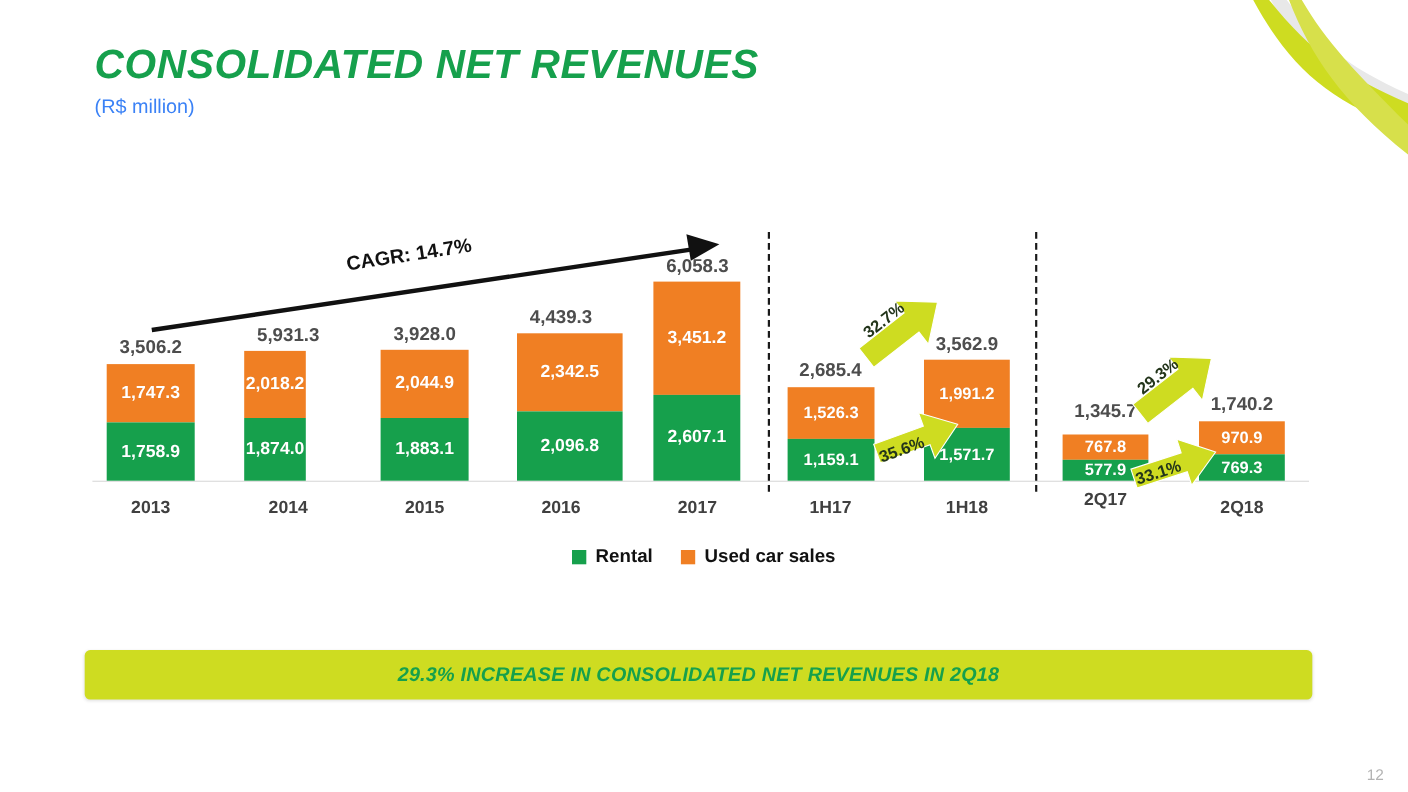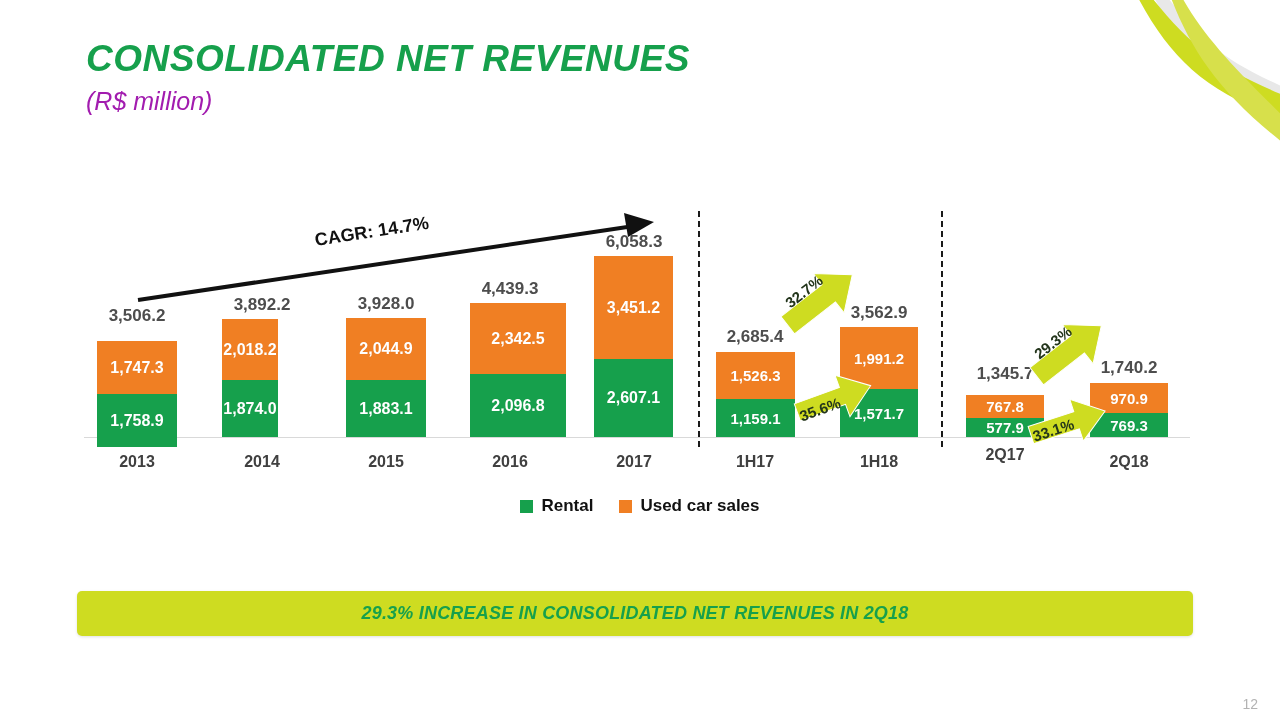--- a/index.html
+++ b/index.html
@@ -15,21 +15,21 @@
   .swoosh{position:absolute;top:0;right:0;width:230px;height:185px;pointer-events:none;}
 
   
   .title{
     position:absolute;left:86px;top:38px;
     font-size:37px;font-weight:bold;font-style:italic;
     letter-spacing:.5px;color:#16A04C;white-space:nowrap;
   }
   .subtitle{
     position:absolute;left:86px;top:87px;
-    font-size:25px;font-style:italic;color:#a21caf;white-space:nowrap;
+    font-size:18px;color:#3b82f6;white-space:nowrap;
   }
 
   
   .plot{position:absolute;left:0;top:0;width:1280px;height:560px;}
   .baseline{
     position:absolute;left:84px;top:437px;width:1106px;height:1px;
     background:#d9d9d9;
   }
   .vsep{
     position:absolute;width:0;border-left:2px dashed #1a1a1a;
@@ -115,31 +115,31 @@
     <div class="vsep" style="left:698px;"></div>
     <div class="vsep" style="left:941px;"></div>
 
     <svg class="cagr-svg" viewBox="0 0 560 120">
       <line x1="18" y1="100" x2="514" y2="26" stroke="#111" stroke-width="4"></line>
       <polygon points="534,22 504,13 508,37" fill="#111"></polygon>
     </svg>
     <div class="cagr-text">CAGR: 14.7%</div>
 
     <div class="total" style="left:57px;top:306px;width:160px;">3,506.2</div>
-    <div class="bar" style="left:97px;top:341px;width:80px;height:106px;">
+    <div class="bar" style="left:97px;top:331px;width:80px;height:106px;">
       <div class="seg seg-orange" style="top:0;height:53px;">
         <span class="seg-label">1,747.3</span>
       </div>
       <div class="seg seg-green" style="top:53px;height:53px;">
         <span class="seg-label">1,758.9</span>
       </div>
     </div>
     <div class="cat" style="left:57px;top:453px;width:160px;">2013</div>
 
-    <div class="total" style="left:182px;top:295px;width:160px;">3,892.2</div>
+    <div class="total" style="left:182px;top:295px;width:160px;">5,931.3</div>
     <div class="bar" style="left:222px;top:319px;width:56px;height:118px;">
       <div class="seg seg-orange" style="top:0;height:61px;">
         <span class="seg-label">2,018.2</span>
       </div>
       <div class="seg seg-green" style="top:61px;height:57px;">
         <span class="seg-label">1,874.0</span>
       </div>
     </div>
     <div class="cat" style="left:182px;top:453px;width:160px;">2014</div>
 

